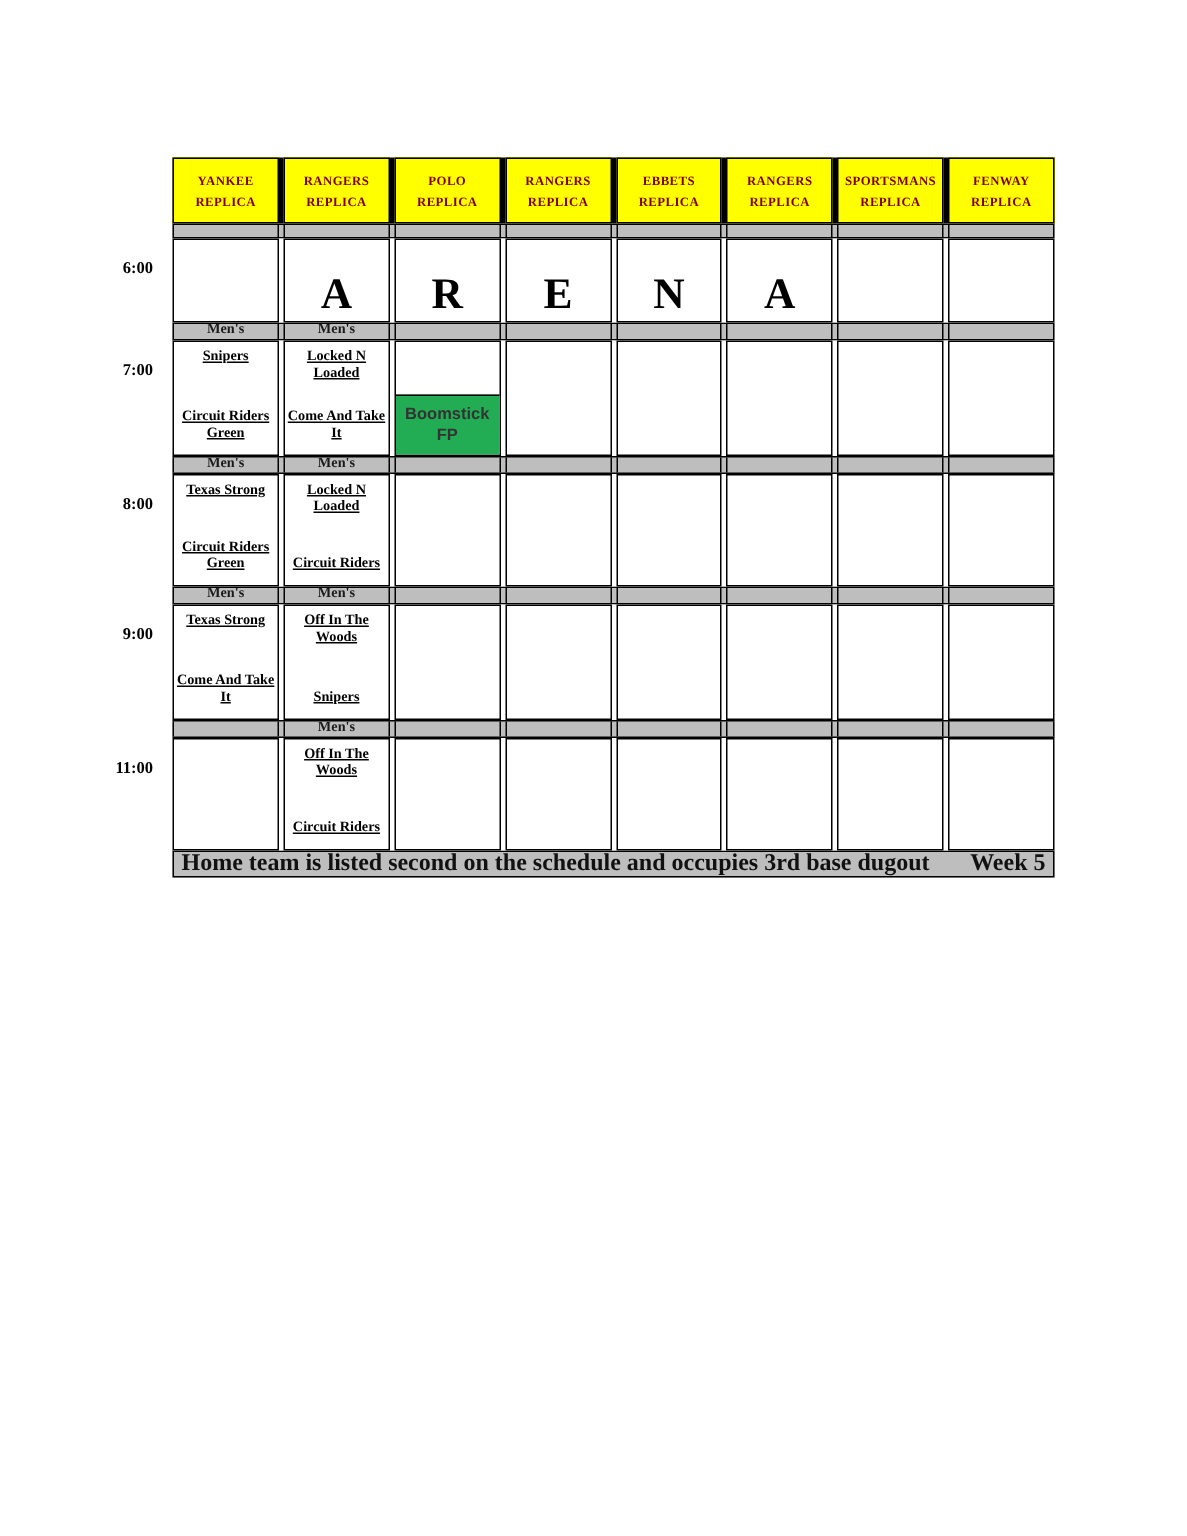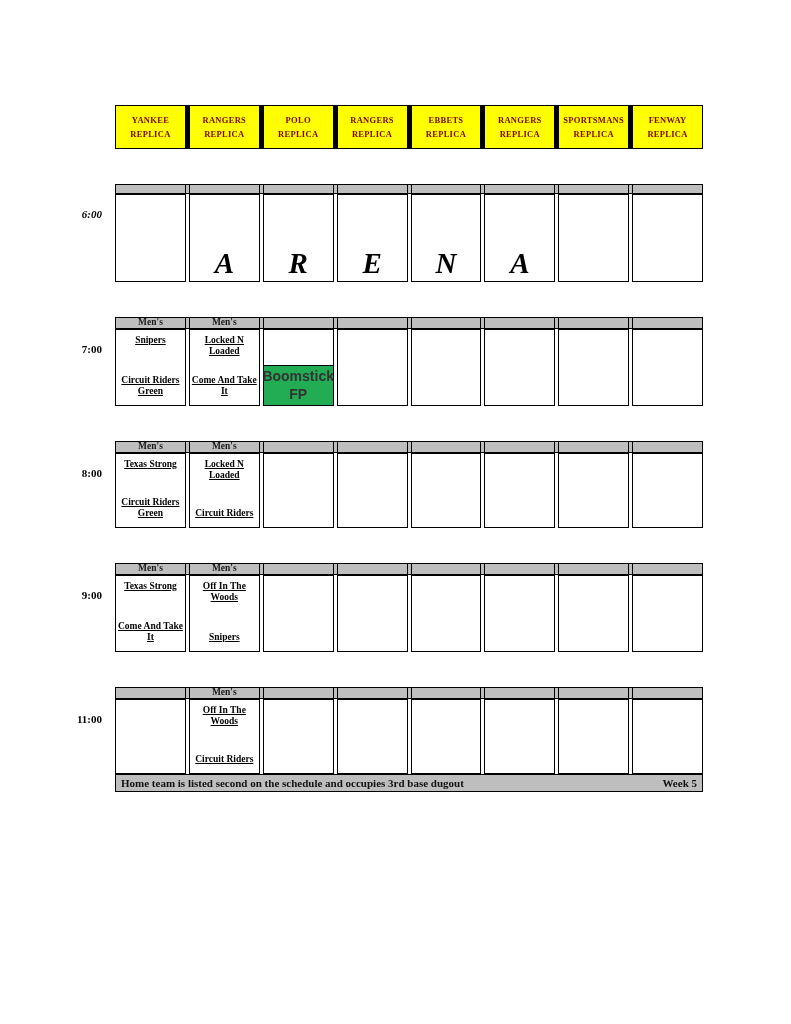--- a/index.html
+++ b/index.html
@@ -7,32 +7,32 @@
     width:791px;height:1024px;position:relative;background:#ffffff;overflow:hidden;
     font-family:"Liberation Serif","DejaVu Serif",serif;
   }
   .table-wrap{position:absolute;left:115px;top:69px;width:588px;}
   .bar{
     box-sizing:border-box;background:var(--band-gray,#bebebe);
     border:1.5px solid #000;display:flex;align-items:center;
     font-weight:bold;color:#111;
   }
   .title-bar{height:15px;justify-content:center;font-size:11.5px;letter-spacing:.2px;}
-  .footer-bar{height:18px;justify-content:space-between;padding:0 5px;font-size:11px;}
+  .footer-bar{height:18px;justify-content:space-between;padding:0 5px;font-size:16px;}
   .cols{display:grid;grid-template-columns:repeat(8,1fr);gap:3px;}
   .header-row{background:#000;margin-top:36px;}
   .venue{
     box-sizing:border-box;height:44px;background:var(--header-yellow,#ffff00);
     border:1.5px solid #000;display:flex;flex-direction:column;align-items:center;
     justify-content:center;gap:6px;color:var(--header-text,#7f0000);
     font-size:8.5px;font-weight:bold;letter-spacing:.3px;text-align:center;line-height:1;
   }
   .sep-row{
     box-sizing:border-box;background:var(--band-gray,#bebebe);
-    border-top:1.5px solid #000;border-bottom:1.5px solid #000;margin-top:35px;
+    border-top:1.5px solid #000;border-bottom:1.5px solid #000;
   }
   .sep-row.blank{height:10px;}
   .sep-row.mens{height:12px;}
   .sep-cell{
     box-sizing:border-box;border-left:1.5px solid #000;border-right:1.5px solid #000;
     display:flex;align-items:center;justify-content:center;
     font-size:9.5px;font-weight:bold;color:#1a1a1a;line-height:1;overflow:hidden;
   }
   .game-row{position:relative;background:#fff;}
   .cell{
@@ -41,21 +41,21 @@
     text-align:center;padding:5px 1px 8px;
     font-weight:bold;font-size:9.5px;line-height:1.18;color:#000;
   }
   .cell.banner{justify-content:flex-end;padding:0 0 3px;font-size:29px;line-height:1;}
   .cell.has-highlight{padding:0;}
   .highlight{
     position:absolute;left:0;right:0;bottom:0;height:52%;
     background:var(--special-green,#22ad55);border-top:1.5px solid #000;
     display:flex;align-items:center;justify-content:center;text-align:center;
     font-family:"Liberation Sans","DejaVu Sans",sans-serif;
-    font-size:14px;font-weight:bold;color:#333;line-height:1.25;padding:0 2px;
+    font-size:11px;font-weight:bold;color:#333;line-height:1.25;padding:0 2px;
   }
   .team{display:block;width:100%;text-decoration:underline;}
   .time-label{
     position:absolute;right:calc(100% + 13px);top:14px;
     font-size:11px;font-weight:bold;color:#000;white-space:nowrap;
   }
 </style>
 </head>
 <body>
 
@@ -98,21 +98,21 @@
       <div class="cols sep-row blank">
         <div class="sep-cell"></div>
         <div class="sep-cell"></div>
         <div class="sep-cell"></div>
         <div class="sep-cell"></div>
         <div class="sep-cell"></div>
         <div class="sep-cell"></div>
         <div class="sep-cell"></div>
         <div class="sep-cell"></div>
       </div>
-      <div class="cols game-row" style="height: 88px; font-style: italic;">
+      <div class="cols game-row" style="height: 56px;">
         <div class="time-label">6:00</div>
         <div class="cell"></div>
         <div class="cell banner">
           <div>A</div>
         </div>
         <div class="cell banner">
           <div>R</div>
         </div>
         <div class="cell banner">
           <div>E</div>

